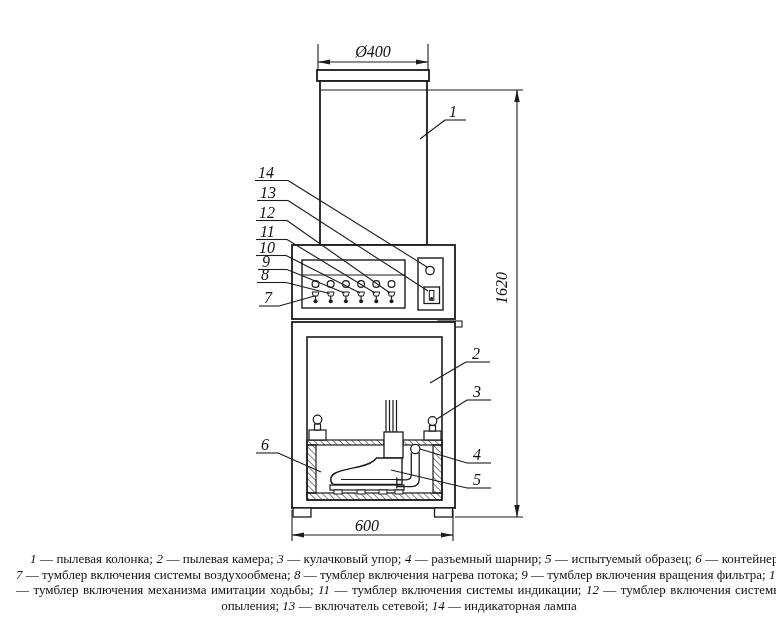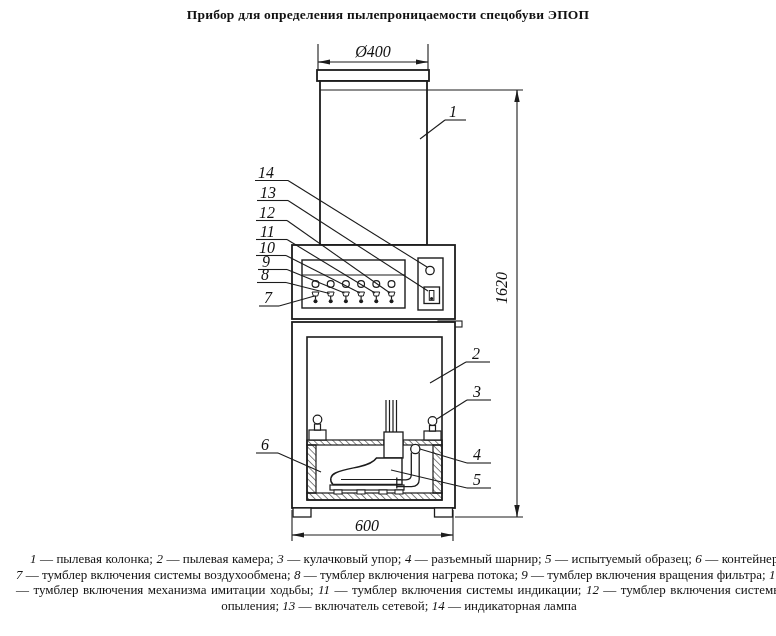--- a/index.html
+++ b/index.html
@@ -17,21 +17,20 @@
   .ln  { stroke:#1c1c1c; fill:none; }
   .fw  { fill:#fff; stroke:#1c1c1c; }
   .hat { fill:url(#hatch); stroke:#1c1c1c; }
   .ar  { fill:#1c1c1c; stroke:none; }
 </style>
 </head>
 <body>
 
 <div class="page">
 
-  <div class="fig-title">Прибор для определения пылепроницаемости спецобуви ЭПОП</div>
 
   <svg class="diagram" width="776" height="548" viewBox="0 0 776 548">
     <defs>
       <pattern id="hatch" width="4.5" height="4.5" patternUnits="userSpaceOnUse" patternTransform="rotate(-45)">
         <line x1="0" y1="0" x2="0" y2="4.5" stroke="#222" stroke-width="1.1"></line>
       </pattern>
     </defs>
 
     <g>
       <path class="ln" stroke-width="1.1" d="M318,44 V70 M428,44 V70 M318,62 H428"></path>

